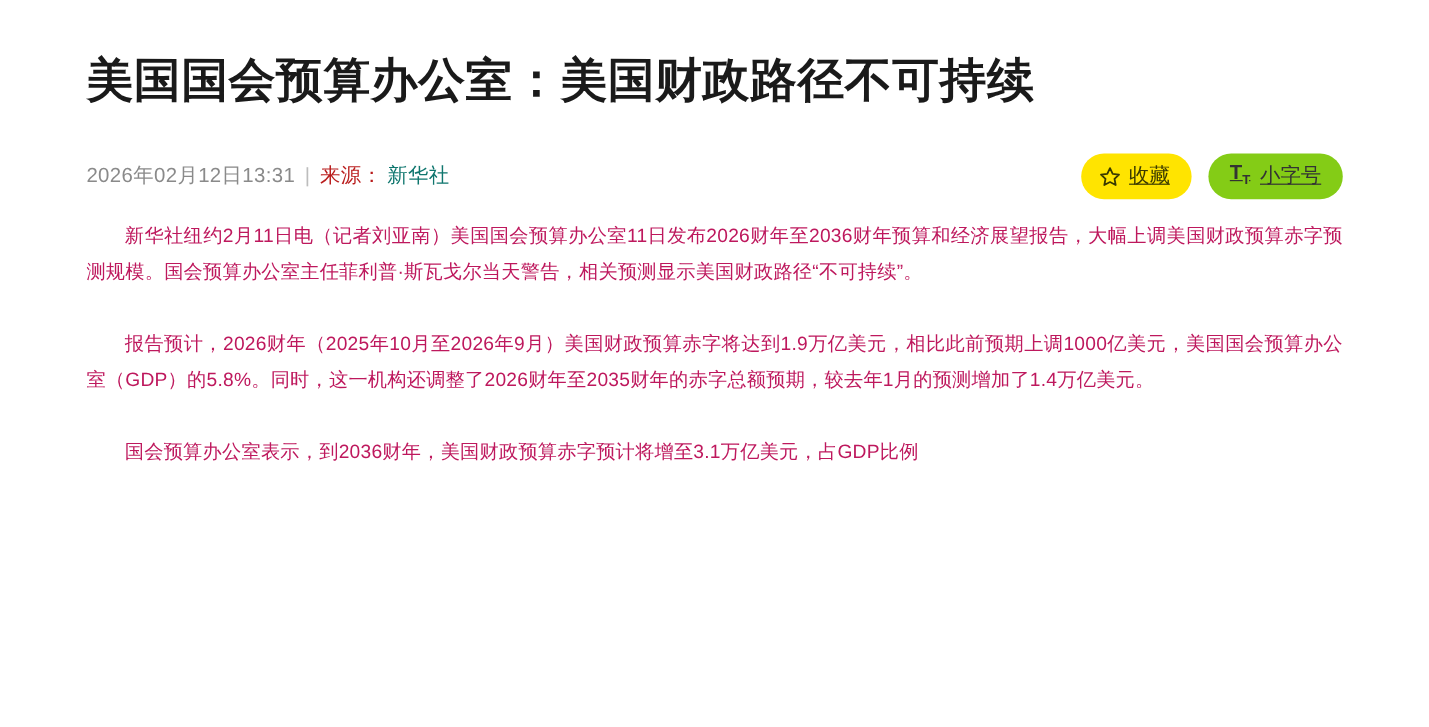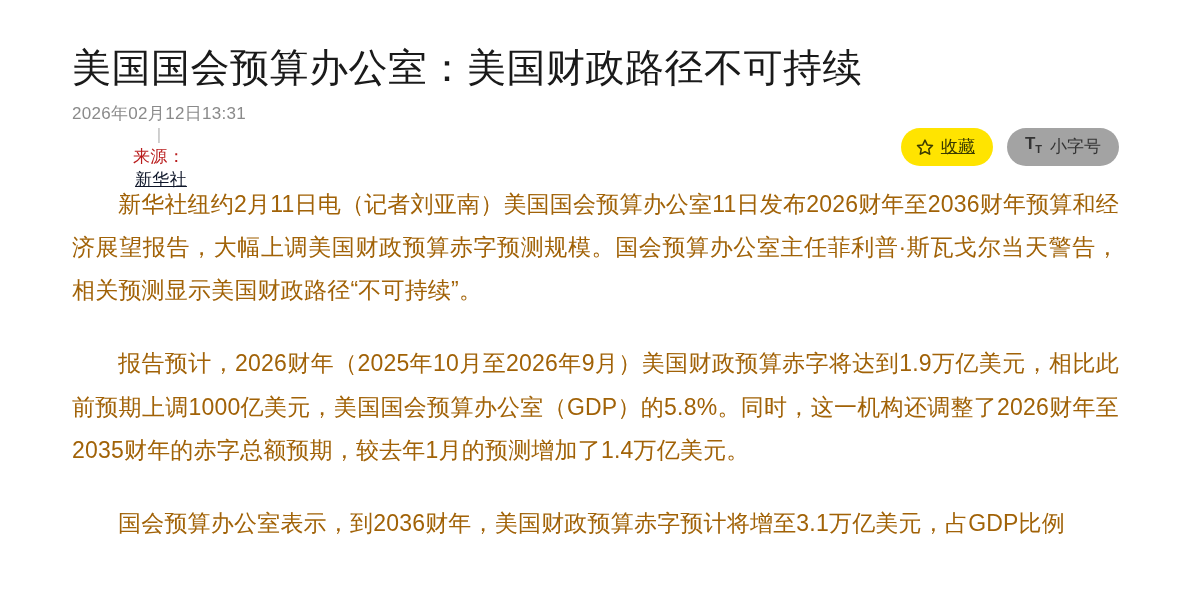--- a/index.html
+++ b/index.html
@@ -20,54 +20,52 @@
     background: #ffffff;
     box-sizing: border-box;
   }
   .content {
     padding: 0 72px;
     box-sizing: border-box;
   }
   .headline {
     font-size: 39px;
     line-height: 1.35;
-    font-weight: 400;
+    font-weight: 700;
     color: #1a1a1a;
     letter-spacing: 0.5px;
     margin: 0;
     padding-top: 42px;
     padding-bottom: 10px;
   }
   .meta-row {
     display: flex;
     align-items: center;
     justify-content: space-between;
     height: 56px;
     margin-top: 14px;
   }
   .meta-left {
     display: flex;
     align-items: center;
     font-size: 17px;
     color: #8a8a8a;
     letter-spacing: 0.3px;
     white-space: nowrap;
-    flex-direction: column;
   }
   .meta-sep {
     margin: 0 8px;
     color: #bdbdbd;
   }
   .meta-source-label {
     color: #b91c1c;
   }
   .meta-source-name {
-    color: #0f172a;
+    color: #0f766e;
     margin-left: 4px;
-    text-decoration: underline;
   }
   .meta-right {
     display: flex;
     align-items: center;
     gap: 14px;
   }
   .fav-button {
     display: flex;
     align-items: center;
     gap: 7px;
@@ -84,50 +82,51 @@
   }
   .star-icon {
     width: 18px;
     height: 18px;
     display: block;
   }
   .fontsize-button {
     display: flex;
     align-items: center;
     gap: 8px;
-    background: #a3a3a3;
+    background: #84cc16;
     border: none;
     border-radius: 20px;
     height: 38px;
     padding: 0 18px;
     font-size: 17px;
     color: #333333;
     cursor: pointer;
     font-family: inherit;
+    text-decoration: underline;
   }
   .tt-icon {
     font-size: 17px;
     font-weight: 600;
     color: #333333;
     line-height: 1;
     position: relative;
     top: -1px;
   }
   .tt-icon sub {
     font-size: 11px;
     font-weight: 600;
   }
   .article {
     margin-top: 8px;
   }
   .article p {
     margin: 0 0 30px 0;
-    font-size: 23px;
+    font-size: 16px;
     line-height: 1.88;
-    color: #a16207;
+    color: #be185d;
     text-indent: 2em;
     letter-spacing: 0.2px;
     text-align: justify;
   }
 </style>
 </head>
 <body>
 
 <div class="page">
   <div class="content">

